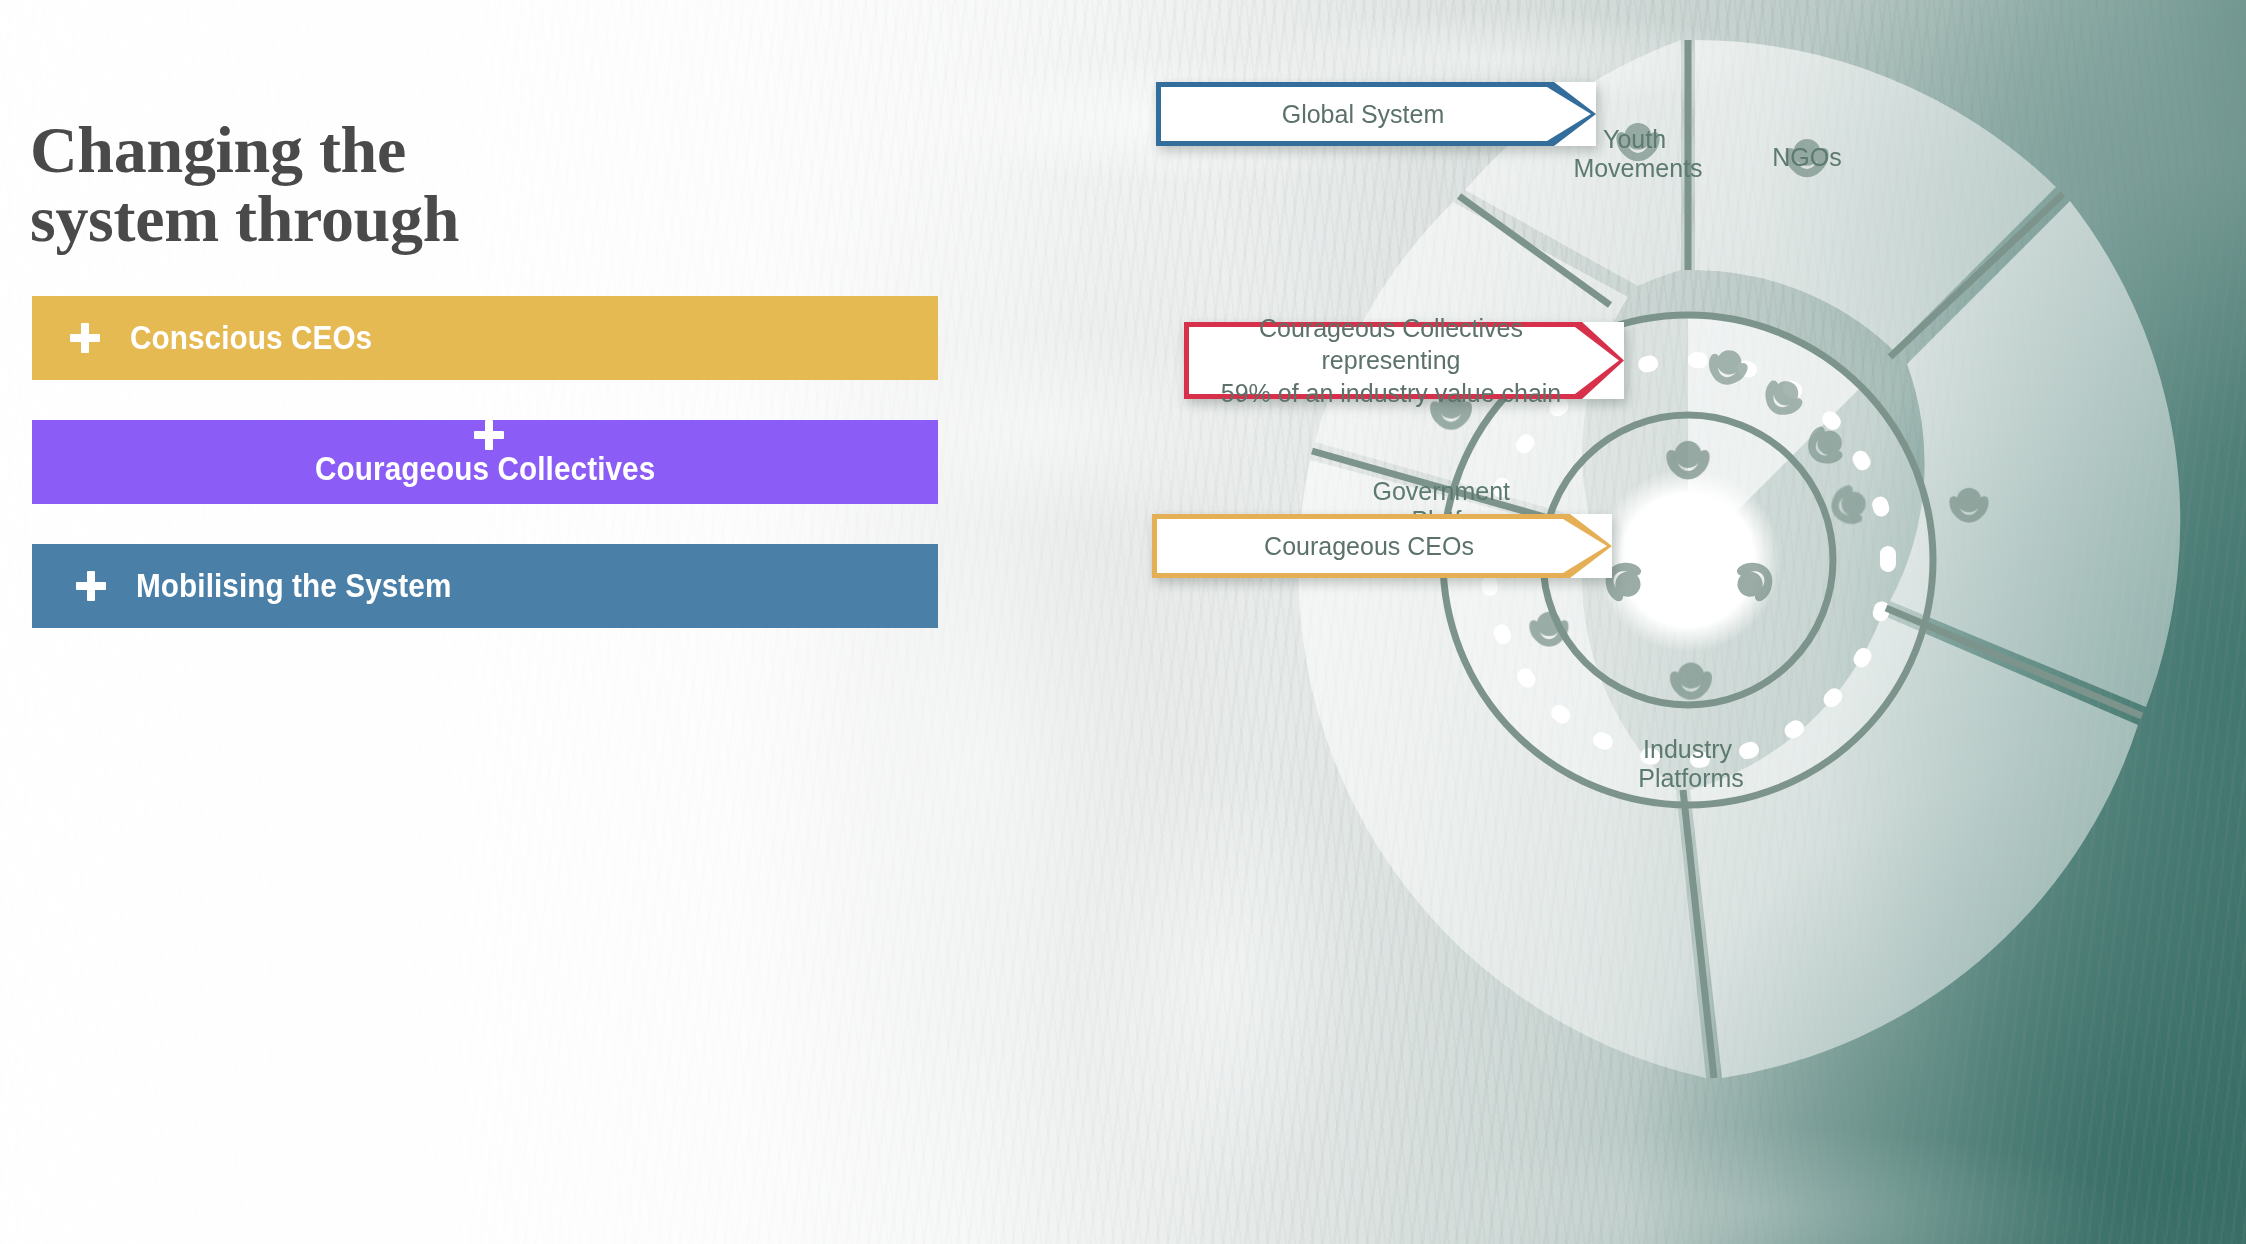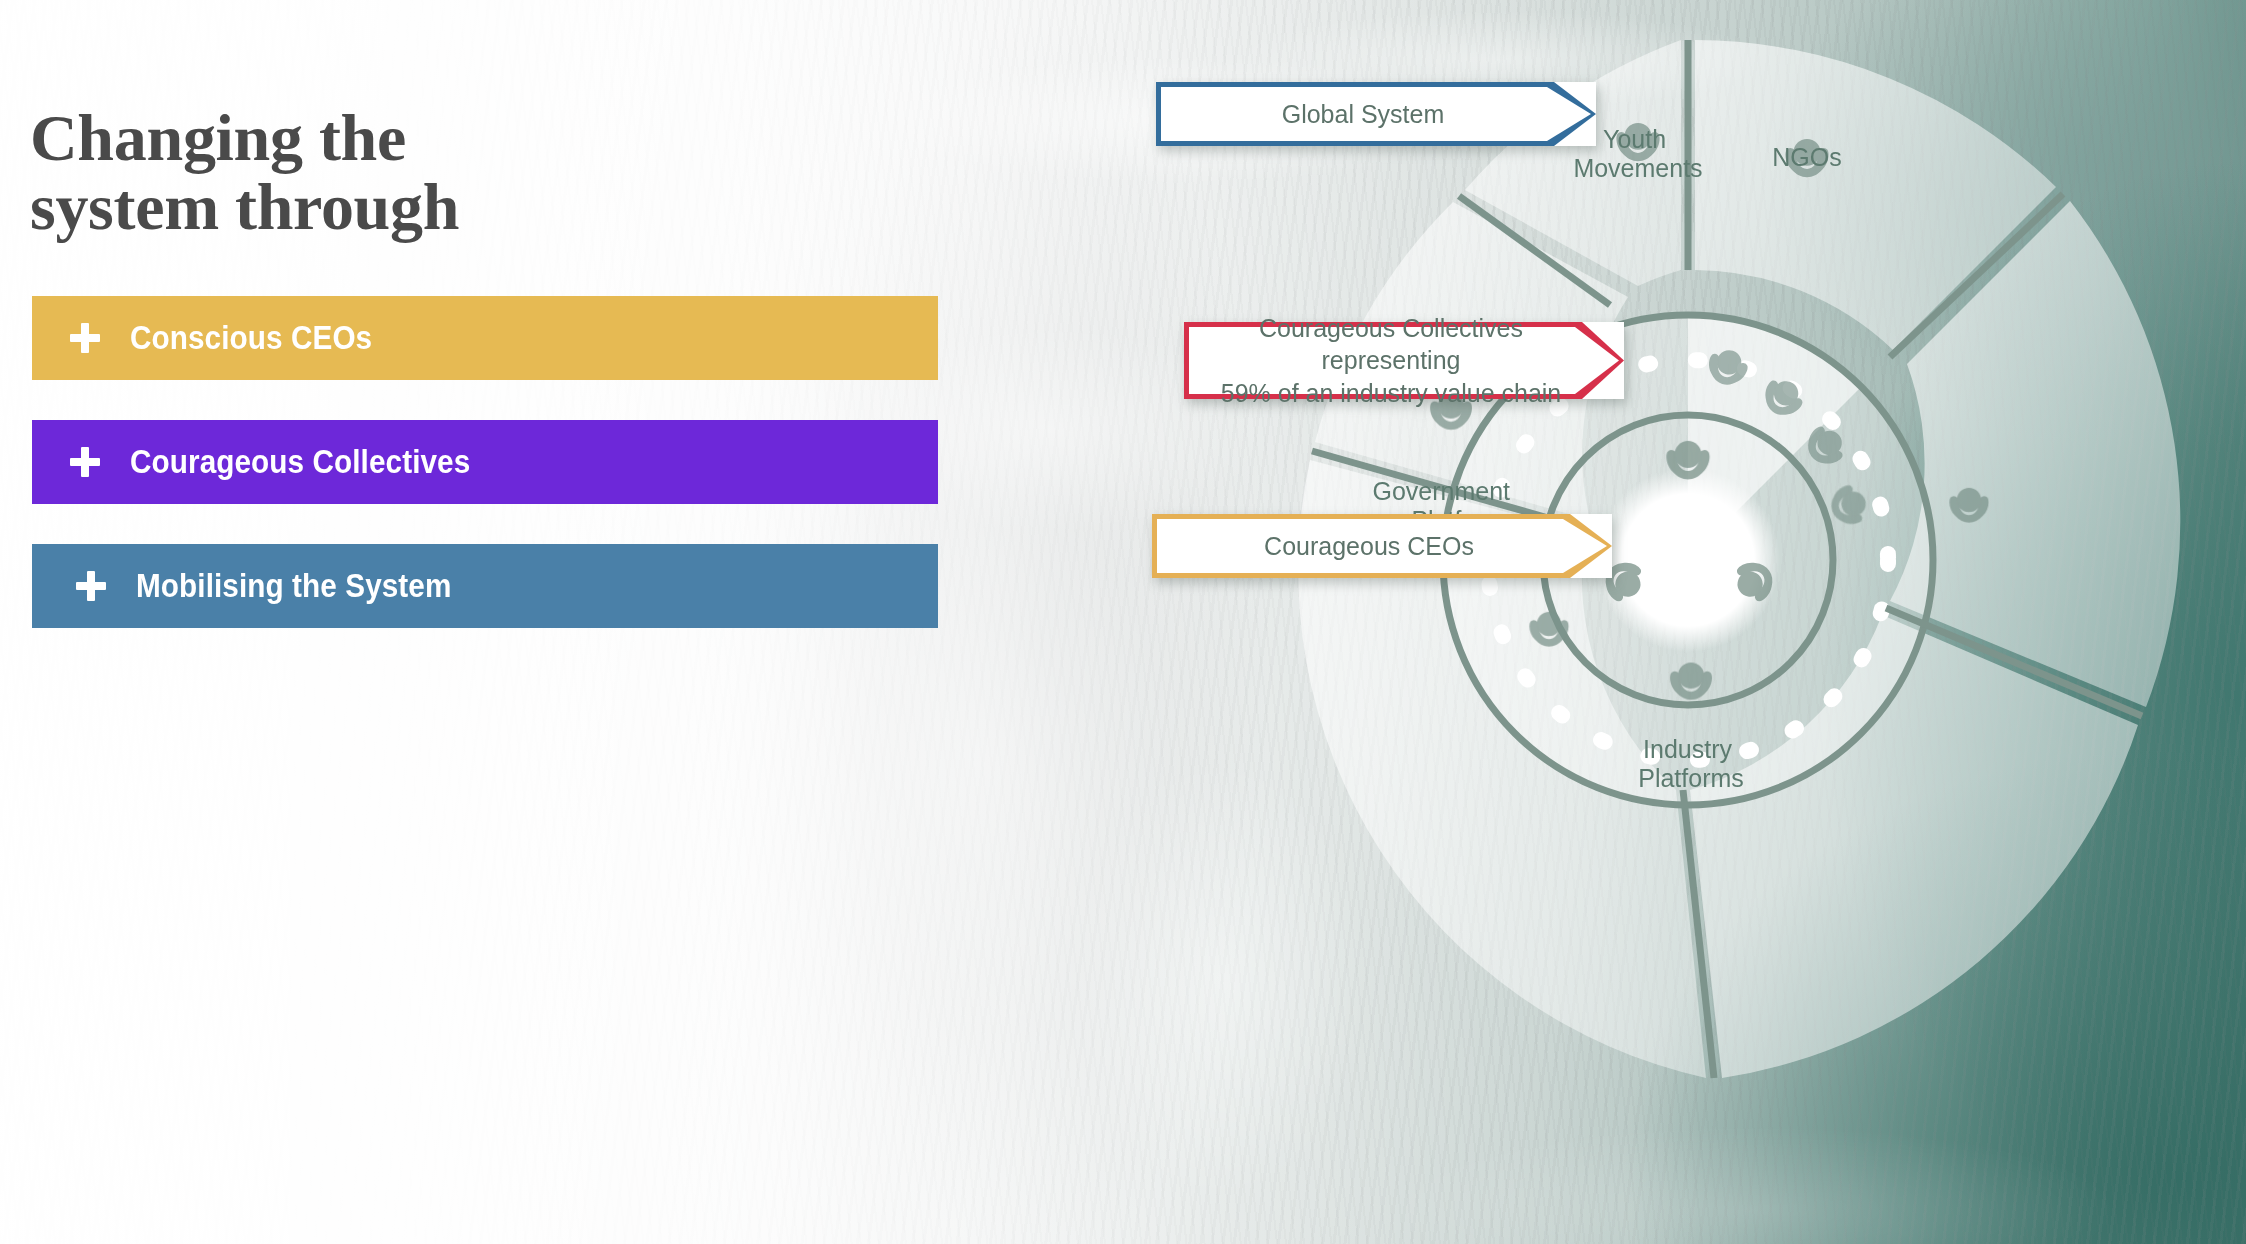--- a/index.html
+++ b/index.html
@@ -61,21 +61,21 @@
       rgba(255,255,255,.62) 45%,
       rgba(255,255,255,.34) 55%,
       rgba(255,255,255,.12) 66%,
       rgba(255,255,255,0) 76%);
   }
 
   
   .headline {
     position: absolute;
     left: 30px;
-    top: 60px;
+    top: 72px;
     width: 620px;
     font-family: "Liberation Serif", "DejaVu Serif", serif;
     font-size: 66px;
     line-height: 1.04;
     font-weight: 700;
     color: #4a4a4a;
     letter-spacing: -0.3px;
   }
   .headline .l2 { display: block; }
 
@@ -182,21 +182,21 @@
   <h1 class="headline">
     <span>Changing the</span>
     <span class="l2">system through</span>
   </h1>
 
   <div class="accordion">
     <div class="acc-item" id="acc-0" style="background: rgb(230, 186, 83);">
       <span class="acc-plus"></span>
       <span class="acc-label">Conscious CEOs</span>
     </div>
-    <div class="acc-item" id="acc-1" style="background: #6d28d9;">
+    <div class="acc-item" id="acc-1" style="background: #8b5cf6; flex-direction: column;">
       <span class="acc-plus"></span>
       <span class="acc-label">Courageous Collectives</span>
     </div>
     <div class="acc-item" id="acc-2" style="background: rgb(74, 128, 168); padding-left: 44px;">
       <span class="acc-plus"></span>
       <span class="acc-label">Mobilising the System</span>
     </div>
   </div>
 
   <div id="diagram">

